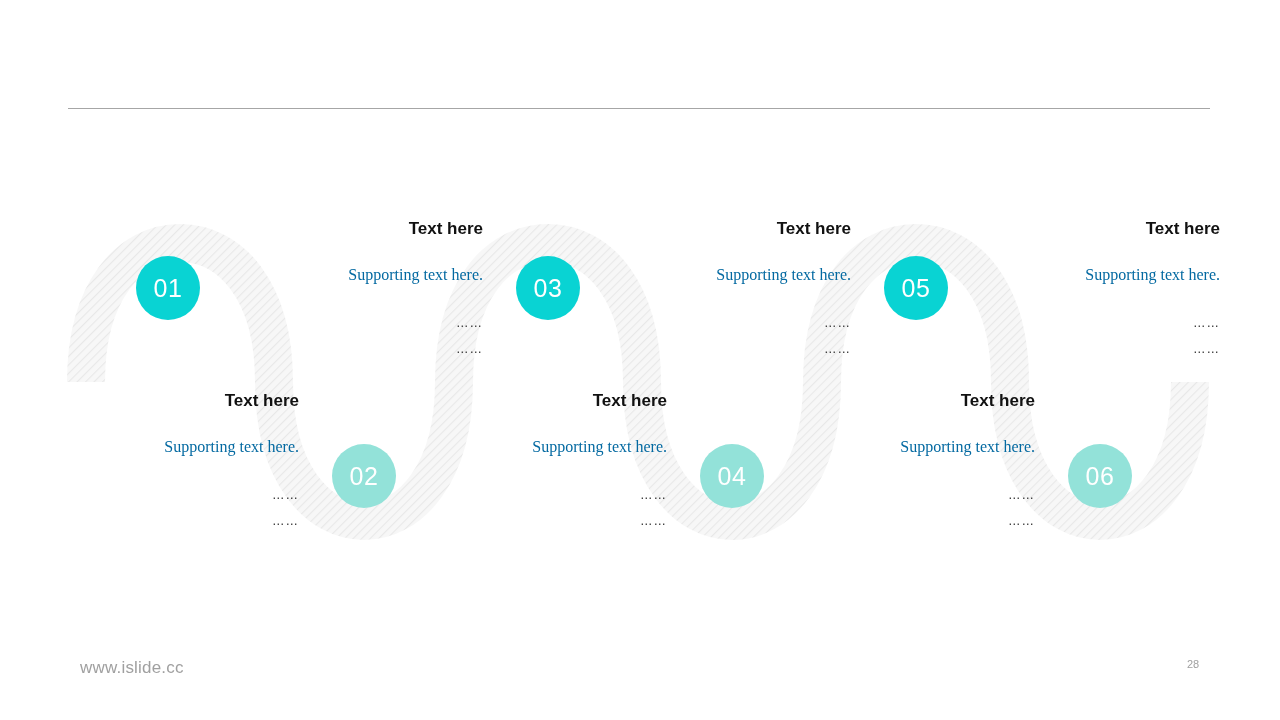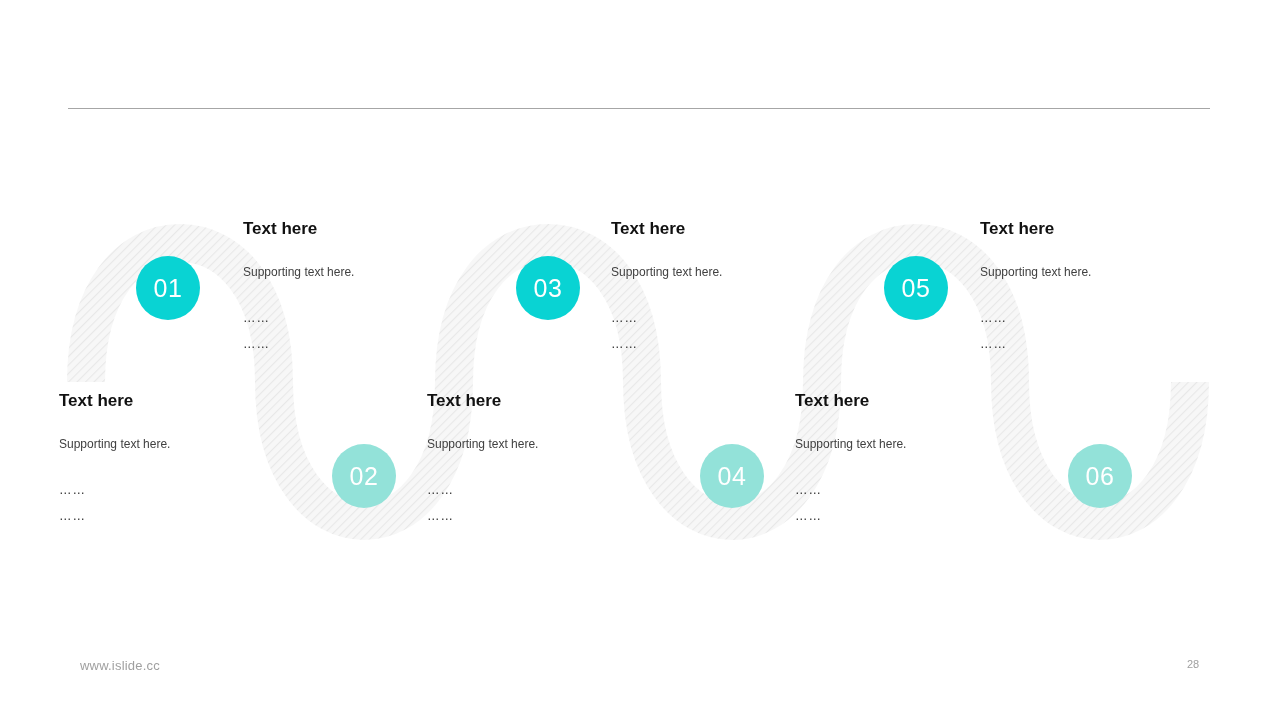--- a/index.html
+++ b/index.html
@@ -68,57 +68,58 @@
     line-height: 1;
     box-sizing: border-box;
   }
   .node-circle.odd  { background: #09d3d3; }
   .node-circle.even { background: #93e2d9; }
 
   
   .text-block {
     position: absolute;
     width: 240px;
-    text-align: left;
+    text-align: right;
   }
   .tb-title {
     font-size: 17px;
     font-weight: bold;
     color: #111111;
     line-height: 1.2;
     margin: 0;
     white-space: nowrap;
   }
   .tb-sub {
-    font-size: 12px;
+    font-size: 16px;
     font-weight: normal;
-    color: #404040;
+    color: #0369a1;
     margin: 0;
     padding-top: 26px;
     line-height: 1.2;
     white-space: nowrap;
+    font-family: Liberation Serif, serif;
   }
   .tb-dots {
     font-size: 12.5px;
     color: #2b2b2b;
     margin: 0;
     padding-top: 32px;
     line-height: 1.0;
     letter-spacing: 1px;
   }
   .tb-dots.second {
     padding-top: 14px;
   }
 
   
   .footer-url {
     position: absolute;
     left: 80px;
     top: 658px;
-    font-size: 13px;
+    font-size: 17px;
     color: #a0a0a0;
     letter-spacing: 0.2px;
   }
   .footer-page {
     position: absolute;
     left: 1176px;
     top: 658px;
     width: 34px;
     text-align: center;
     font-size: 11px;

